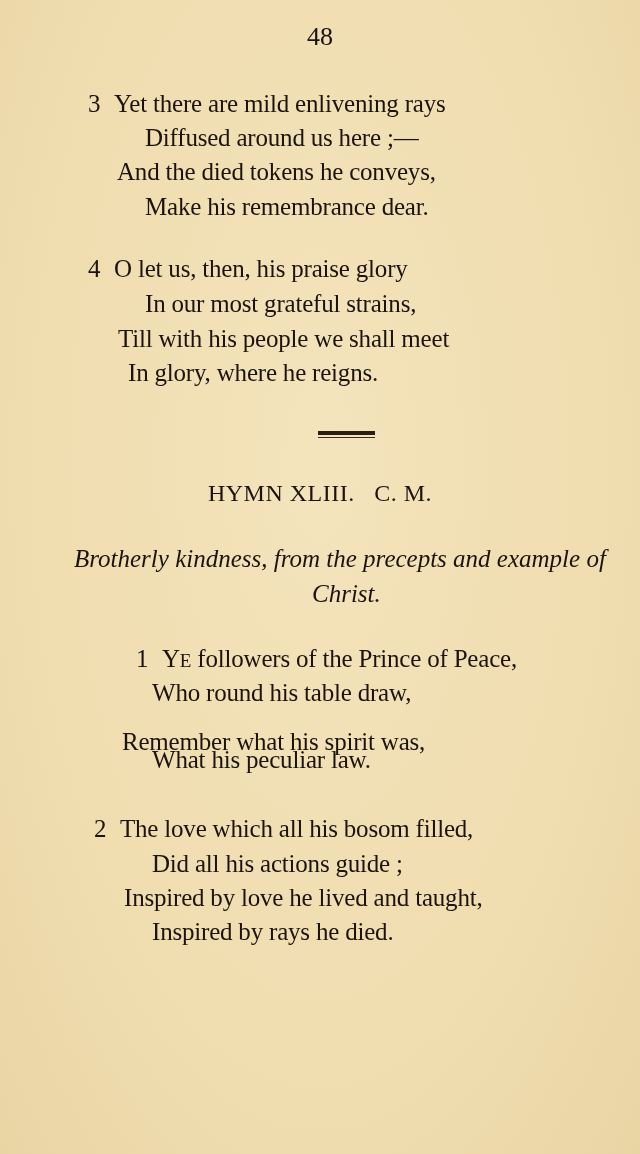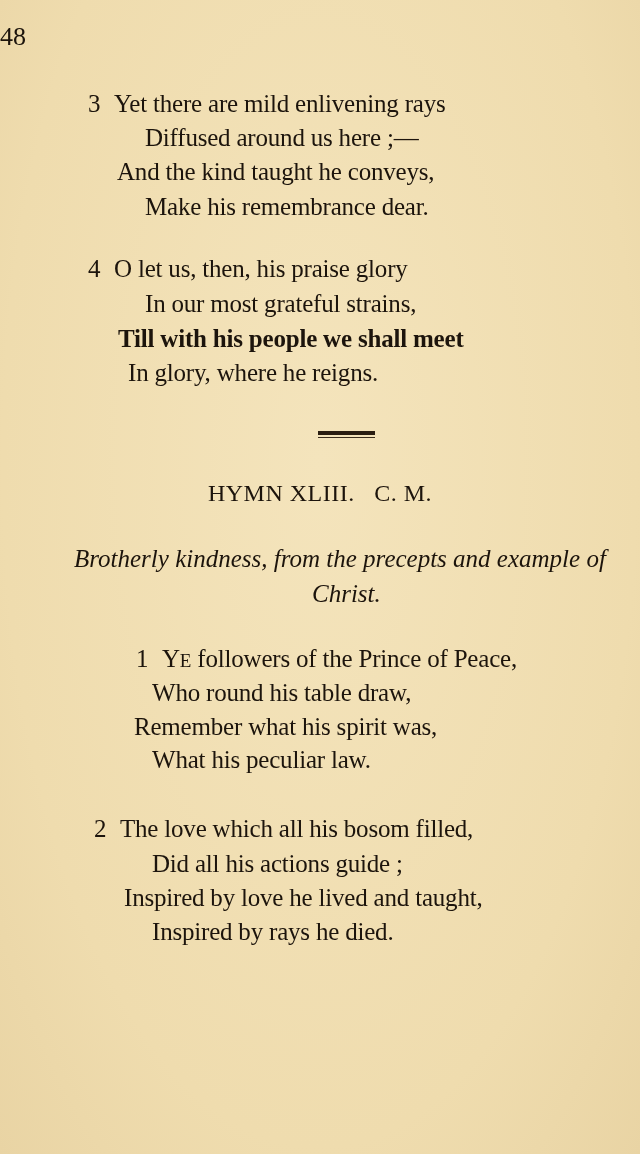--- a/index.html
+++ b/index.html
@@ -6,21 +6,21 @@
     body {
       width: 640px; height: 1154px; overflow: hidden;
       background: #f1dfb4;
       background-image: radial-gradient(ellipse at 50% 40%, #f4e4bc 0%, #efdcae 70%, #e9d4a4 100%);
       font-family: "Liberation Serif", "DejaVu Serif", serif;
       color: #1c140c;
       position: relative;
     }
     .page-number {
       position: absolute; top: 22px; left: 0; width: 640px;
-      font-size: 26px;
+      text-align: center; font-size: 26px;
     }
     .line {
       position: absolute; font-size: 25px; white-space: nowrap; letter-spacing: -0.2px;
     }
     .num { display: inline-block; width: 26px; }
     .divider {
       position: absolute; left: 318px; top: 431px; width: 57px;
     }
     .divider .thick { height: 4px; background: #2a1e12; }
     .divider .thin { height: 1px; background: #3a2c1c; margin-top: 2px; }
@@ -34,45 +34,45 @@
     .sc { font-size: 19px; }
   </style>
 </head>
 <body>
 
 <div class="page-number">48</div>
 
 <div>
   <div class="line" style="top:90px; left:88px;"><span class="num">3</span><span>Yet there are mild enlivening rays</span></div>
   <div class="line" style="top:124px; left:145px;">Diffused around us here ;—</div>
-  <div class="line" style="top:158px; left:117px;">And the kind taught he conveys,</div>
+  <div class="line" style="top:158px; left:117px;">And the died tokens he conveys,</div>
   <div class="line" style="top:193px; left:145px;">Make his remembrance dear.</div>
 </div>
 
 <div>
   <div class="line" style="top:255px; left:88px;"><span class="num">4</span><span>O let us, then, his praise glory</span></div>
   <div class="line" style="top:290px; left:145px;">In our most grateful strains,</div>
-  <div class="line" style="top:325px; left:118px;font-weight:bold;">Till with his people we shall meet</div>
+  <div class="line" style="top:325px; left:118px;">Till with his people we shall meet</div>
   <div class="line" style="top:359px; left:128px;">In glory, where he reigns.</div>
 </div>
 
 <div class="divider">
   <div class="thick"></div>
   <div class="thin"></div>
 </div>
 
 <div class="hymn-title" style="white-space:pre;">HYMN XLIII.   C. M.</div>
 
 <div class="subtitle" style="top:545px; left:74px;">Brotherly kindness, from the precepts and example of</div>
 <div class="subtitle" style="top:580px; left:312px;">Christ.</div>
 
 <div>
   <div class="line" style="top:645px; left:94px;margin-left:42px;"><span class="num">1</span><span>Y</span><span class="sc">E</span> <span>followers of the Prince of Peace,</span></div>
   <div class="line" style="top:679px; left:152px;">Who round his table draw,</div>
-  <div class="line" style="top:713px; left:122px;margin-left:12px;">Remember what his spirit was,</div>
+  <div class="line" style="top:728px; left:122px;">Remember what his spirit was,</div>
   <div class="line" style="top:746px; left:152px;">What his peculiar law.</div>
 </div>
 
 <div>
   <div class="line" style="top:815px; left:94px;"><span class="num">2</span><span>The love which all his bosom filled,</span></div>
   <div class="line" style="top:850px; left:152px;">Did all his actions guide ;</div>
   <div class="line" style="top:884px; left:124px;">Inspired by love he lived and taught,</div>
   <div class="line" style="top:918px; left:152px;">Inspired by rays he died.</div>
 </div>
 

